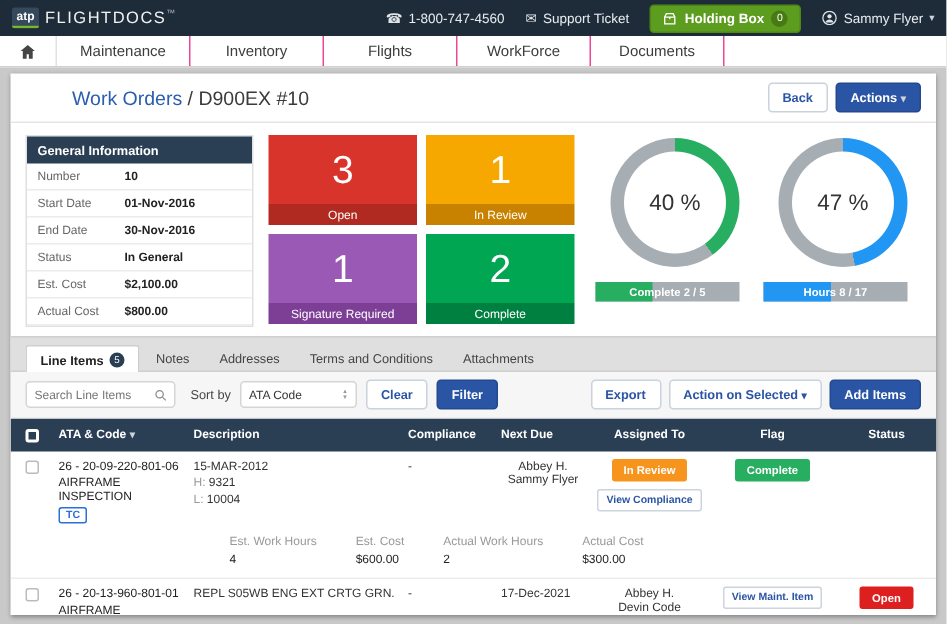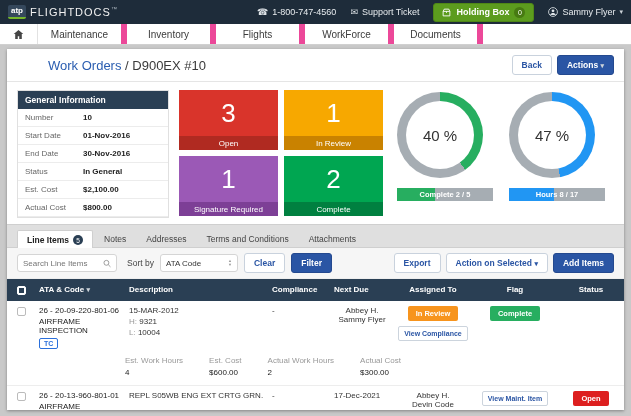--- a/index.html
+++ b/index.html
@@ -16,21 +16,21 @@
   .topbar-right { margin-left:auto; display:flex; align-items:center; gap:14px; }
   .tb-item { color:#e8ecef; font-size:9px; display:flex; align-items:center; gap:4px; cursor:pointer; }
   .tb-icon { font-size:9px; color:#dfe4e8; }
   .holding-btn { background:#5c9c1e; border:1px solid #4f8717; color:#fff; font-size:9px; font-weight:bold; border-radius:3px; padding:3px 8px; display:flex; align-items:center; gap:5px; cursor:pointer; }
   .holding-count { background:#477a12; border-radius:50%; width:11px; height:11px; font-size:7px; display:flex; align-items:center; justify-content:center; font-weight:normal; }
   .caret { font-size:7px; color:#cdd4da; }
 
   
   .navbar { height:21px; background:#fff; border-bottom:1px solid #d0d0d0; display:flex; align-items:stretch; flex:0 0 auto; }
   .nav-home { width:38px; display:flex; align-items:center; justify-content:center; border-right:1px solid #e2e2e2; color:#444; font-size:12px; cursor:pointer; }
-  .nav-item { width:89px; display:flex; align-items:center; justify-content:center; font-size:10px; color:#3c3c3c; border-right:6px solid #ec4899; cursor:pointer; }
+  .nav-item { width:89px; display:flex; align-items:center; justify-content:center; font-size:10px; color:#3c3c3c; border-right:1px solid #ec4899; cursor:pointer; }
 
   
   .content { flex:1; padding:4px 7px 6px 7px; overflow:hidden; }
   .card { background:#fff; box-shadow:0 1px 3px rgba(0,0,0,.35); height:100%; display:flex; flex-direction:column; overflow:hidden; }
 
   .page-header { display:flex; align-items:center; padding:6px 10px; border-bottom:1px solid #e5e5e5; flex:0 0 auto; }
   .breadcrumb { font-size:13px; }
   .bc-link { color:#2a5db0; cursor:pointer;margin-left:31px; }
   .bc-rest { color:#3a3a3a; }
   .ph-buttons { margin-left:auto; display:flex; gap:5px; }
@@ -44,21 +44,21 @@
   .gi-row { display:flex; padding:4px 7px; border-bottom:1px solid #ececec; font-size:8px; }
   .gi-label { width:58px; color:#666; }
   .gi-value { font-weight:bold; color:#222; }
 
   .cards-grid { display:grid; grid-template-columns:99px 99px; grid-template-rows:60px 60px; gap:6px; flex:0 0 auto; }
   .stat-card { display:flex; flex-direction:column; color:#fff; cursor:pointer; }
   .stat-num { flex:1; display:flex; align-items:center; justify-content:center; font-size:26px; font-weight:300; }
   .stat-label { height:14px; font-size:8px; display:flex; align-items:center; justify-content:center; }
 
   .gauges { display:flex; gap:16px; margin-left:4px; }
-  .gauge { display:flex; flex-direction:column; align-items:flex-start; gap:10px; }
+  .gauge { display:flex; flex-direction:column; align-items:flex-end; gap:10px; }
   .donut { width:86px; height:86px; border-radius:50%; position:relative; margin-top:2px; }
   .donut-hole { position:absolute; inset:9px; background:#fff; border-radius:50%; display:flex; align-items:center; justify-content:center; font-size:15px; color:#333; }
   .gauge-bar { width:96px; height:13px; background:#a6adb3; position:relative; }
   .gauge-fill { position:absolute; left:0; top:0; bottom:0; }
   .gauge-label { position:absolute; inset:0; display:flex; align-items:center; justify-content:center; color:#fff; font-size:7.5px; font-weight:bold; }
 
   
   .tabs-strip { background:#dfdfdf; border-top:1px solid #cfcfcf; border-bottom:1px solid #cfcfcf; display:flex; align-items:flex-start; padding:5px 10px 0 10px; gap:2px; height:24px; flex:0 0 auto; }
   .tab { font-size:8.5px; color:#444; padding:4px 9px; cursor:pointer; display:flex; align-items:center; gap:4px; }
   .tab.active { background:#fff; border:1px solid #cfcfcf; border-bottom:none; border-radius:2px 2px 0 0; font-weight:bold; color:#222; }
@@ -86,21 +86,21 @@
   .trow { border-bottom:1px solid #ededed; }
   .ata-code { color:#222; }
   .ata-name { margin-top:2px; color:#222; }
   .tc-badge { display:inline-block; border:1px solid #2a6fdb; color:#2a6fdb; font-size:7px; font-weight:bold; border-radius:2px; padding:1px 4px; margin-top:3px; cursor:pointer; }
   .dim { color:#999; }
   .pill { display:inline-block; color:#fff; font-size:7.5px; font-weight:bold; border-radius:2px; padding:3px 8px; cursor:pointer; }
   .pill-review { background:#f7941d; }
   .pill-complete { background:#27ae60; }
   .pill-open { background:#dd1f1f; }
   .link-btn { display:inline-block; background:#fff; border:1px solid #ccd4dd; color:#2a55a4; font-size:7px; font-weight:bold; border-radius:2px; padding:3px 5px; margin-top:5px; cursor:pointer; }
-  .details-row { padding:2px 4px 8px 118px; display:flex; gap:26px; }
+  .details-row { padding:2px 4px 8px 118px; display:flex; gap:26px;margin-left:28px; }
   .detail-label { color:#999; margin-bottom:3px; }
   .detail-value { color:#222; }
   svg { display:block; }
 </style>
 </head>
 <body>
 
 <div class="app">
 
   <div class="topbar">

